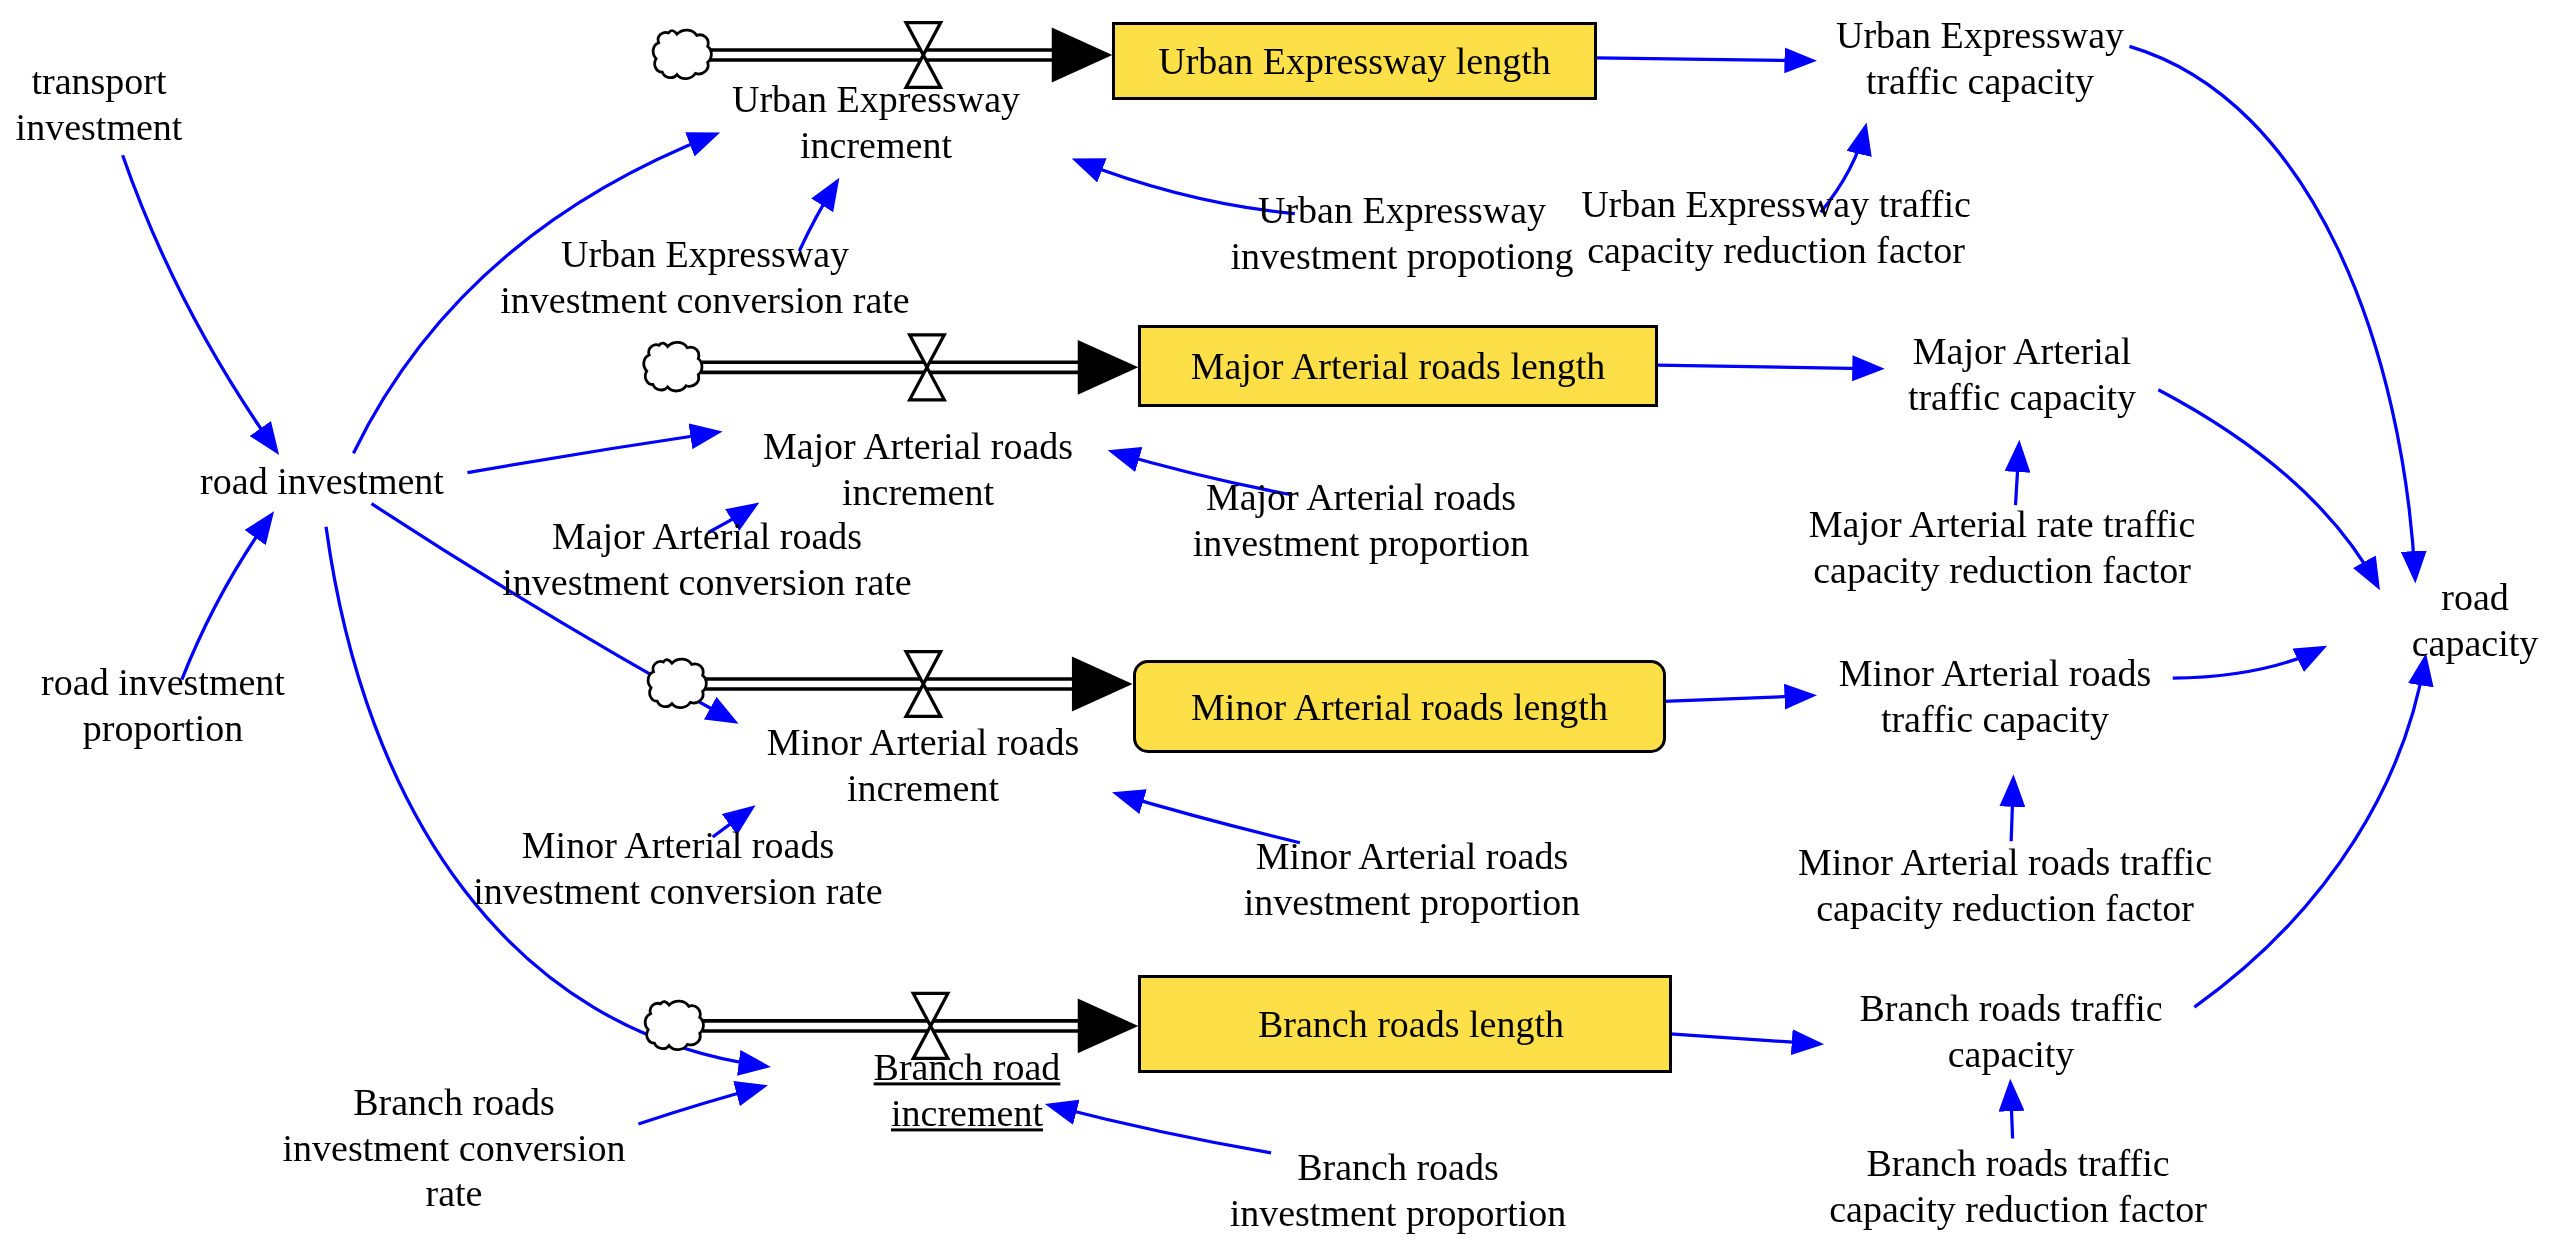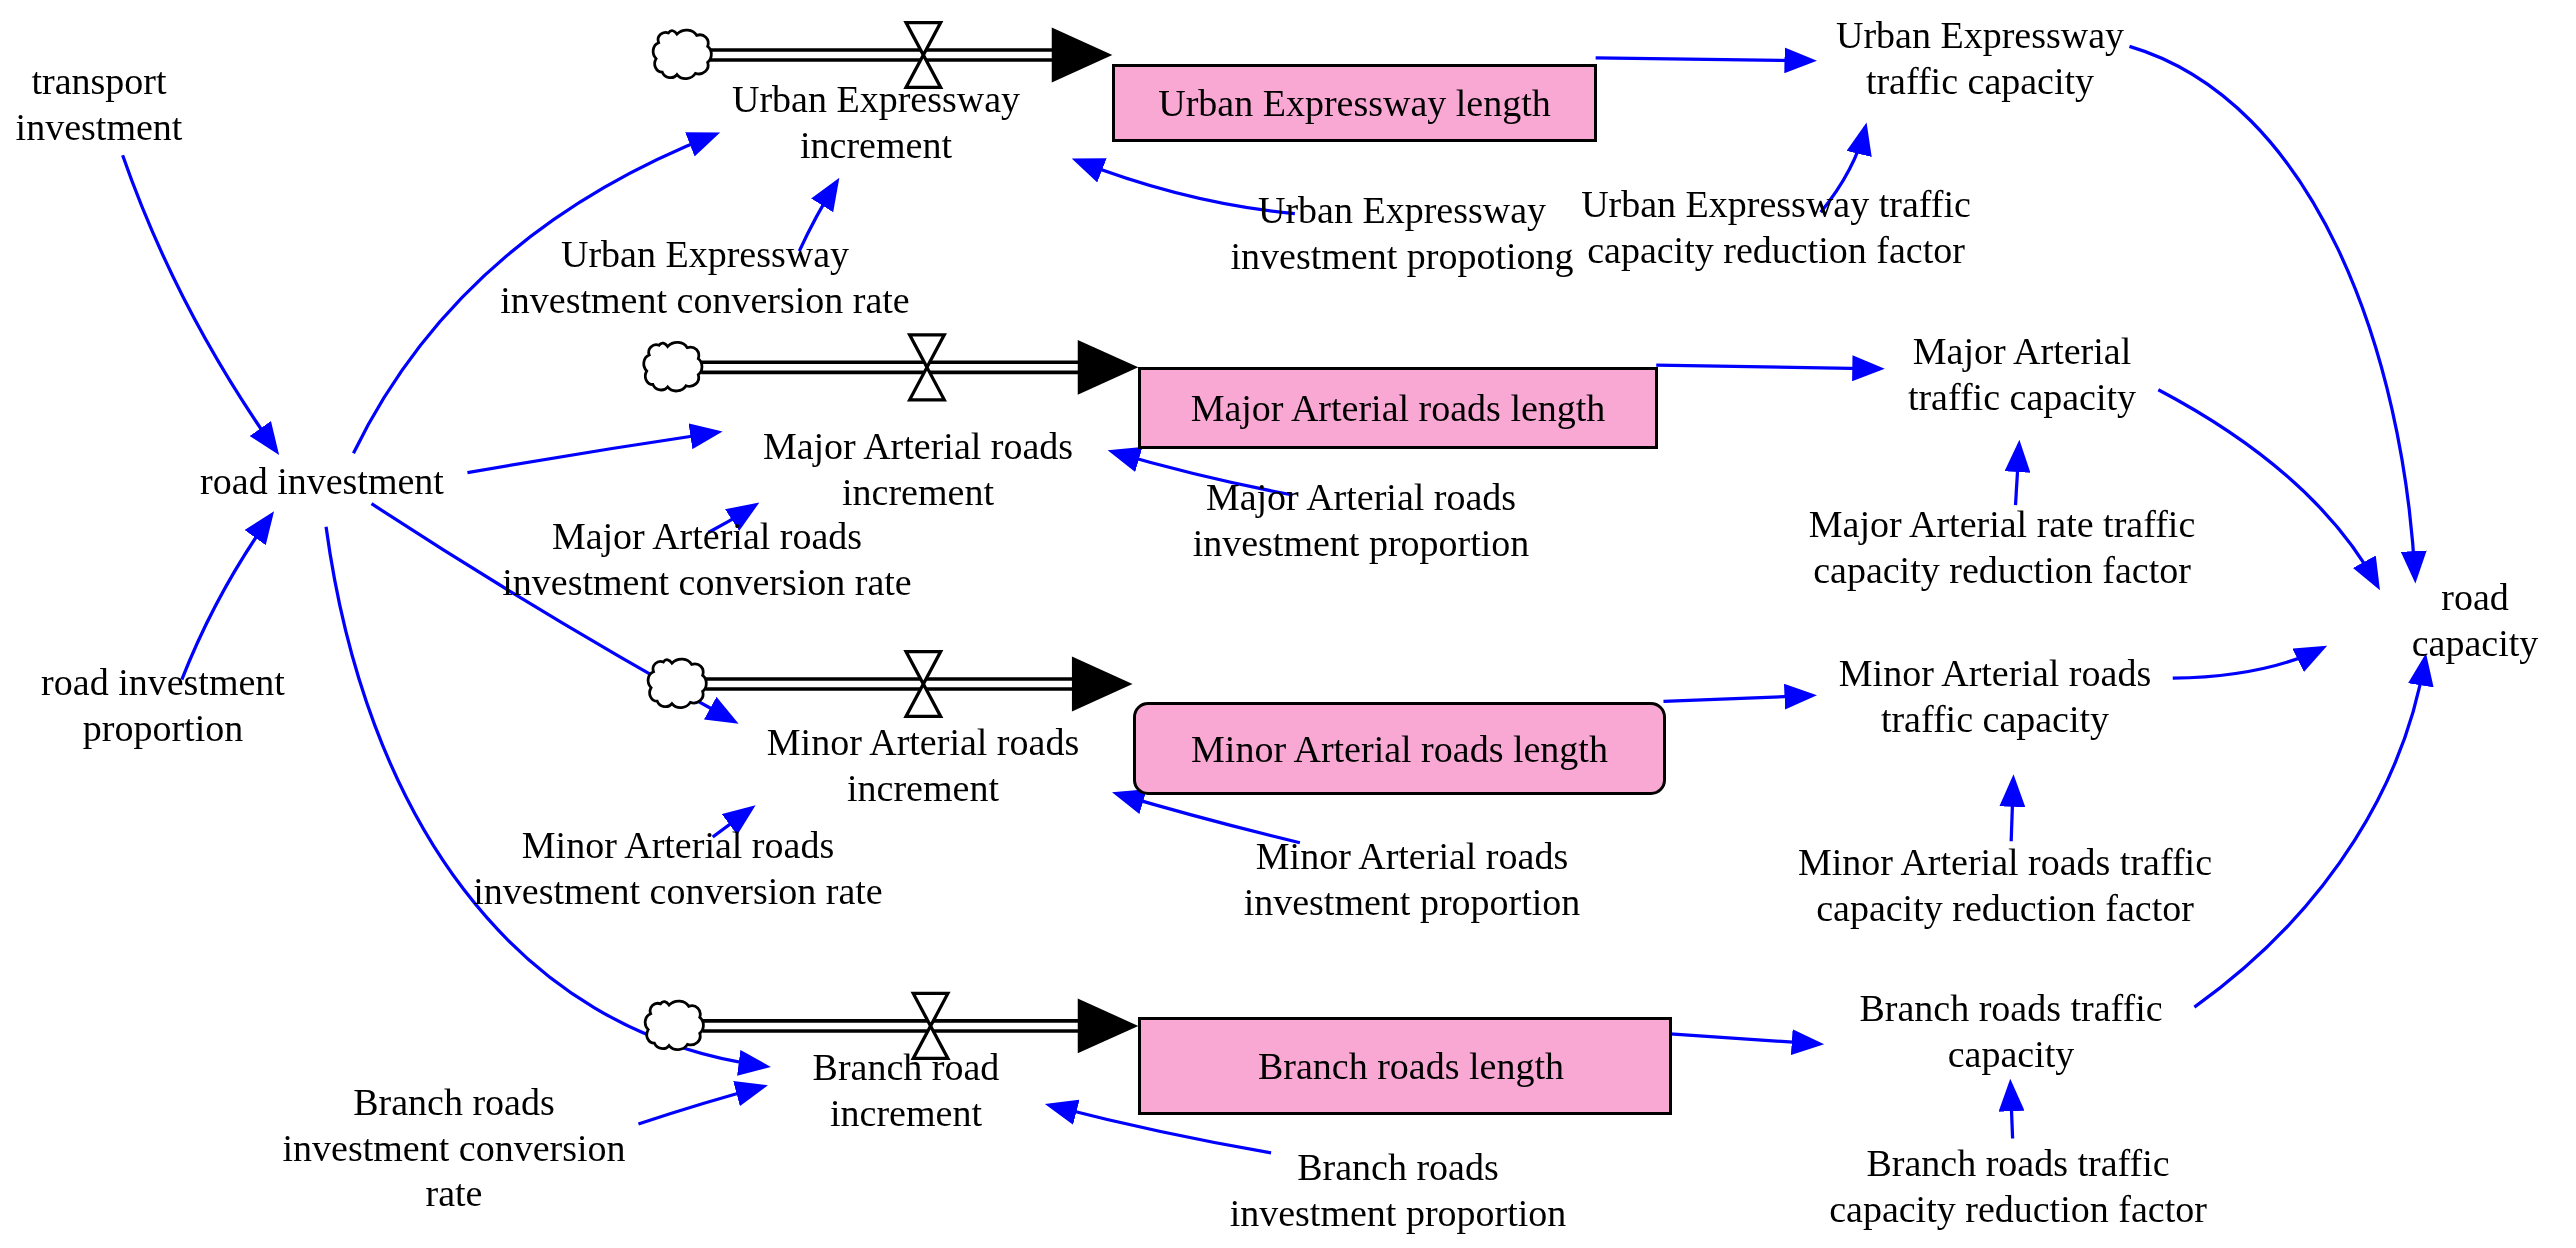--- a/index.html
+++ b/index.html
@@ -6,22 +6,22 @@
   #diagram{position:relative;width:2576px;height:1249px;background:#ffffff;overflow:hidden;
            font-family:"Liberation Serif","DejaVu Serif",serif;color:#000;}
   #gfx{position:absolute;left:0;top:0;width:2576px;height:1249px;}
   .blue{stroke:#0000ff;stroke-width:4.5;fill:none;}
   .pipe{stroke:#000;stroke-width:5;fill:none;}
   .flowhead{fill:#000;stroke:none;}
   .cloudshape{fill:#fff;stroke:#000;stroke-width:4.5;}
   .valveshape{fill:#fff;stroke:#000;stroke-width:4.5;}
   .label{position:absolute;transform:translate(-50%,-50%);text-align:center;white-space:pre-line;
          font-size:38px;line-height:1.2;}
-  .stock{position:absolute;border:3.6px solid #000;background:#f9a8d4;display:flex;align-items:center;
-         justify-content:center;font-size:38px;text-align:center;margin-top:42px;}
+  .stock{position:absolute;border:3.6px solid #000;background:#fde047;display:flex;align-items:center;
+         justify-content:center;font-size:38px;text-align:center;}
 </style>
 </head>
 <body>
 
 <div id="diagram">
 
   <svg id="gfx" viewBox="0 0 3571 1731">
     <defs>
       <marker id="bluehead" viewBox="0 0 10 8" refX="8.5" refY="4" markerWidth="10" markerHeight="8" orient="auto">
         <path d="M0,0 L10,4 L0,8 Z" fill="#0000ff"></path>
@@ -129,21 +129,21 @@
 increment</div>
   <div class="label" style="left:678px;top:869px;">Minor Arterial roads
 investment conversion rate</div>
   <div class="label" style="left:1412px;top:880px;">Minor Arterial roads
 investment proportion</div>
   <div class="label" style="left:1995px;top:697px;">Minor Arterial roads
 traffic capacity</div>
   <div class="label" style="left:2005px;top:886px;">Minor Arterial roads traffic
 capacity reduction factor</div>
 
-  <div class="label" style="left:906px;top:1091px;">Branch road
+  <div class="label" style="left:967px;top:1091px;text-decoration:underline;">Branch road
 increment</div>
   <div class="label" style="left:454px;top:1148px;">Branch roads
 investment conversion
 rate</div>
   <div class="label" style="left:1398px;top:1191px;">Branch roads
 investment proportion</div>
   <div class="label" style="left:2011px;top:1032px;">Branch roads traffic
 capacity</div>
   <div class="label" style="left:2018px;top:1187px;">Branch roads traffic
 capacity reduction factor</div>

